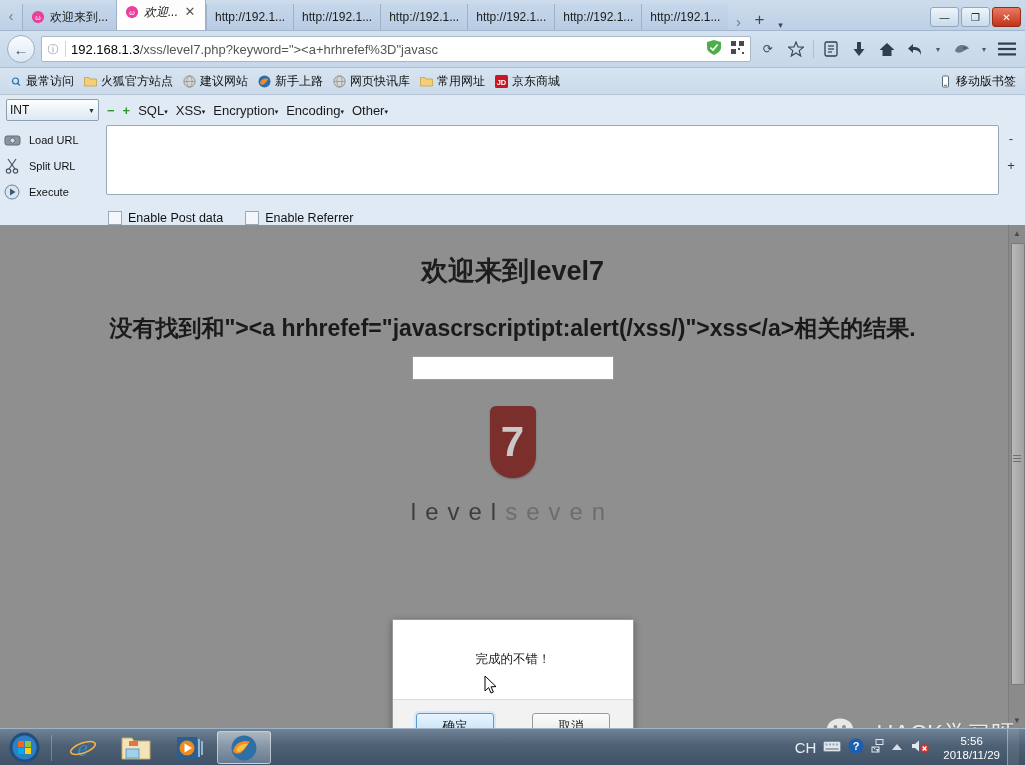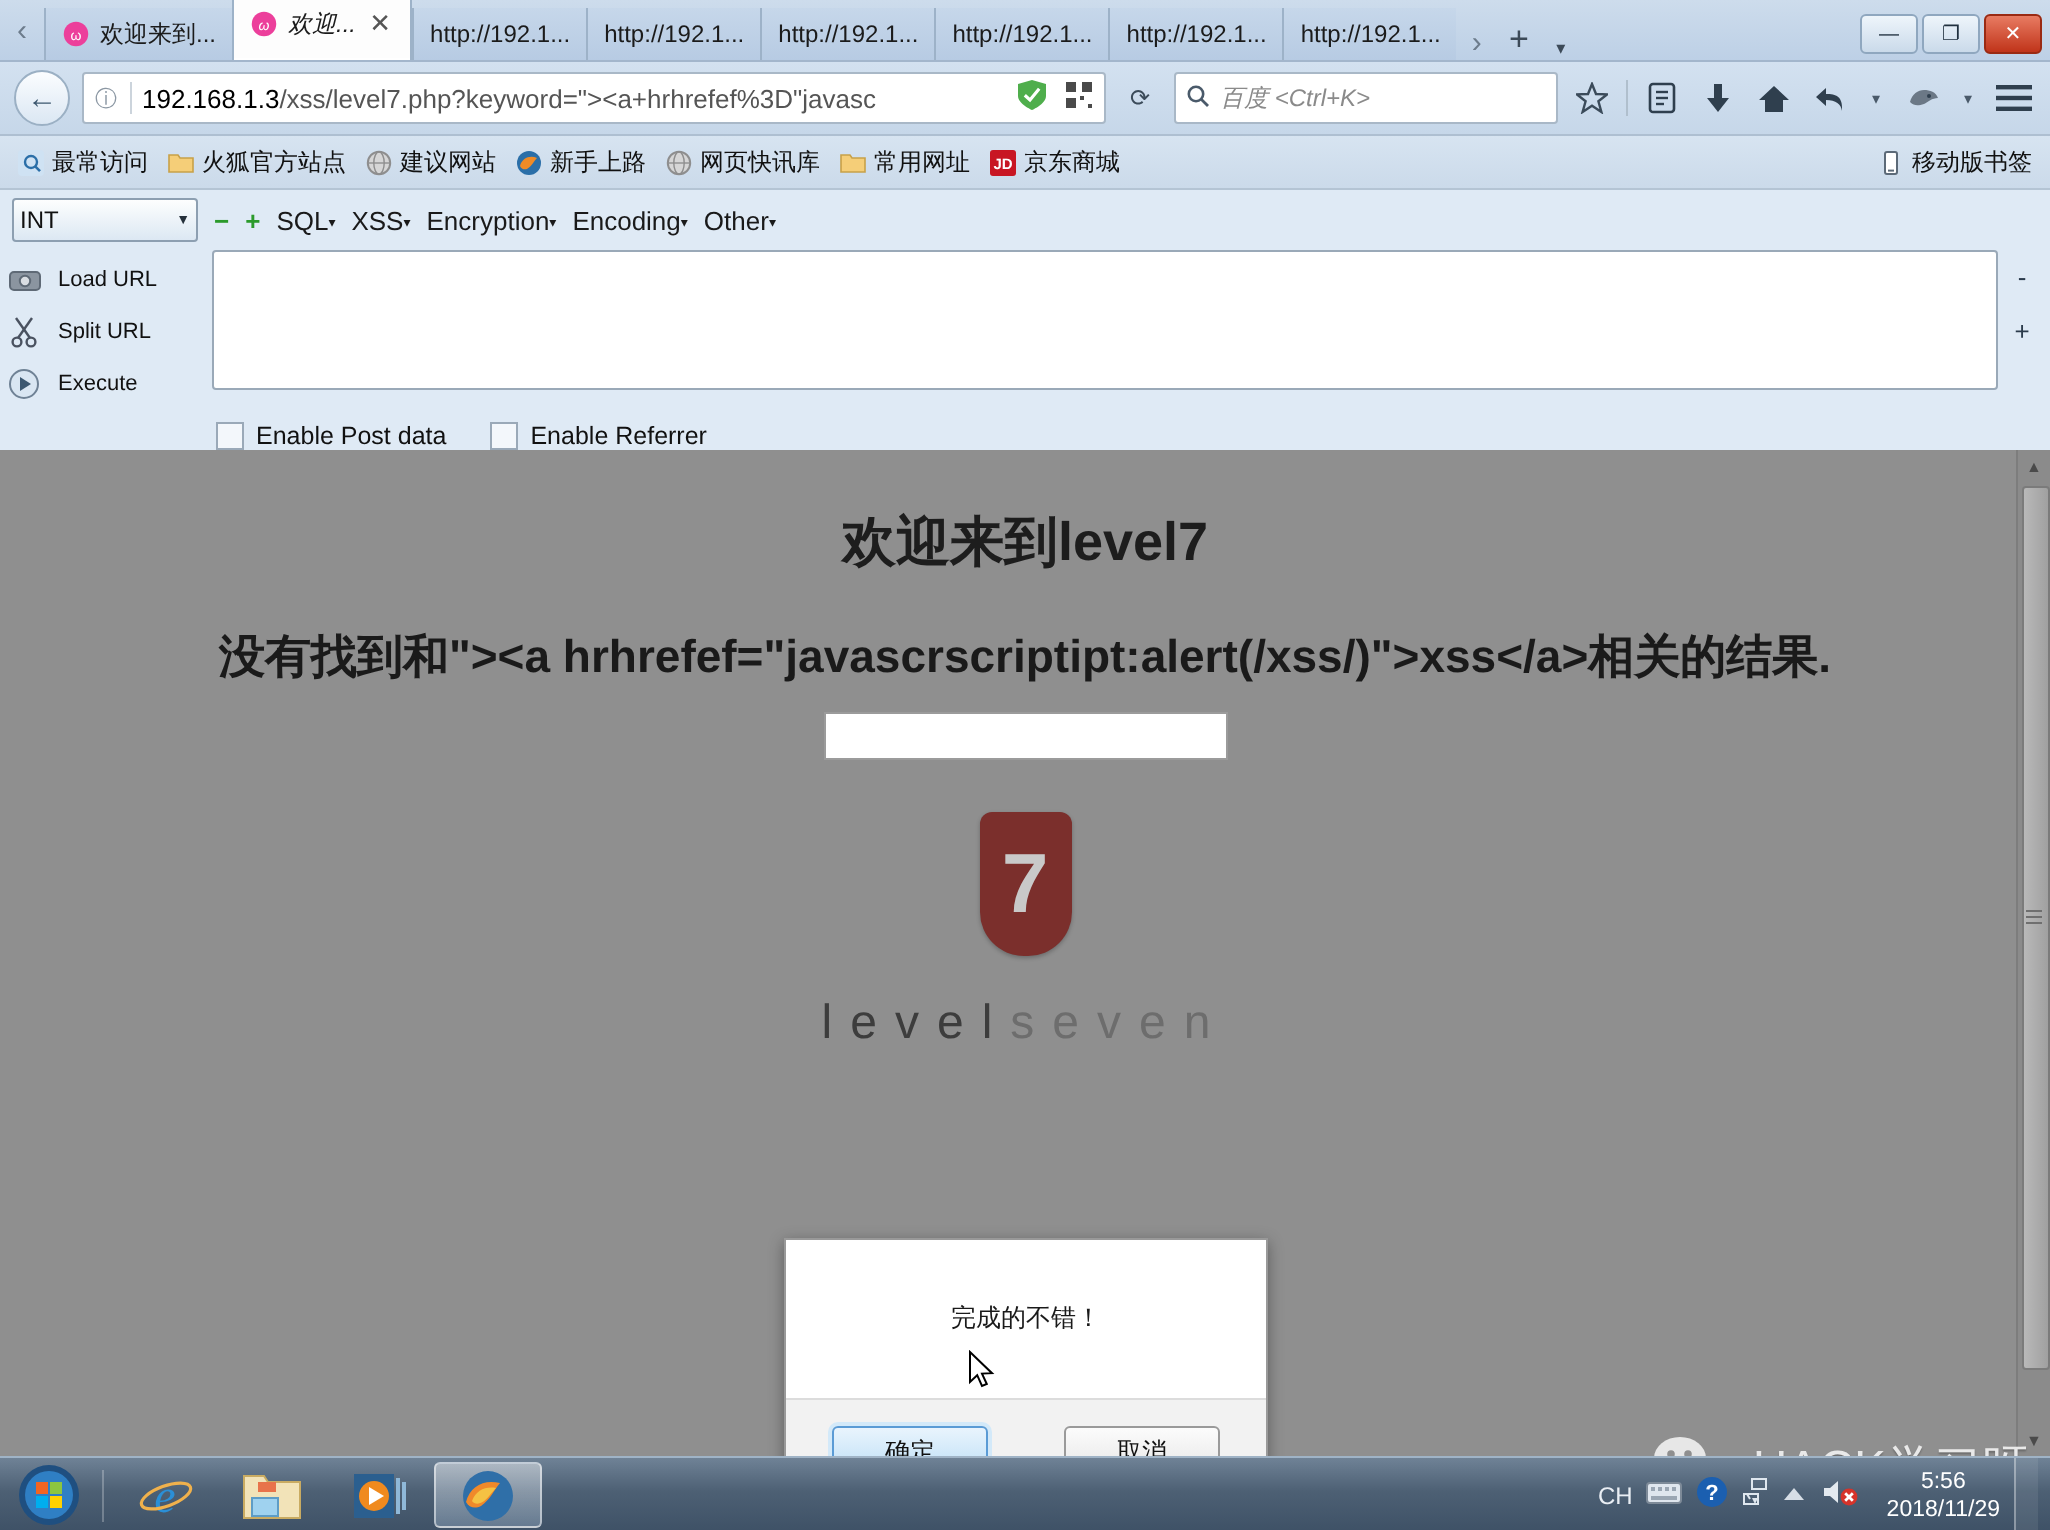--- a/index.html
+++ b/index.html
@@ -137,21 +137,21 @@
   
   .taskbar{position:absolute;left:0;top:728px;width:1025px;height:37px;
     background:linear-gradient(#6f8296,#4d6074 45%,#3e5166);border-top:1px solid #9fb3c6;
     display:flex;align-items:center;}
   .startorb{width:48px;display:flex;align-items:center;justify-content:center;}
   .tbitem{width:54px;height:33px;display:flex;align-items:center;justify-content:center;}
   .tbitem.on{background:linear-gradient(rgba(255,255,255,.45),rgba(200,225,250,.28));
     border:1px solid rgba(255,255,255,.5);border-radius:3px;box-sizing:border-box;}
   .tbdiv{width:1px;height:26px;background:rgba(255,255,255,.25);margin:0 3px;}
   .tray{margin-left:auto;display:flex;align-items:center;gap:7px;padding-right:6px;color:#e9eef4;}
-  .tray .tl{font-size:12px;}
+  .tray .tl{font-size:15px;}
   .clock{text-align:center;line-height:14px;color:#fff;font-size:11.5px;padding-left:6px;}
   .showdesk{width:11px;height:37px;border-left:1px solid rgba(255,255,255,.35);
     background:rgba(255,255,255,.08);}
 </style>
 </head>
 <body>
 
 <div class="app">
 
   <div class="chrome">
@@ -222,29 +222,20 @@
           <svg width="13" height="13" viewBox="0 0 13 13">
               <rect width="5" height="5" fill="#4a4a4a"></rect>
               <rect x="8" width="5" height="5" fill="#4a4a4a"></rect>
               <rect y="8" width="5" height="5" fill="#4a4a4a"></rect>
               <rect x="7" y="7" width="2" height="2" fill="#4a4a4a"></rect>
               <rect x="11" y="11" width="2" height="2" fill="#4a4a4a"></rect>
             </svg>
         </span>
       </div>
       <div class="navicon">⟳</div>
-      <div class="searchbar">
-        <span>
-          <svg width="12" height="12" viewBox="0 0 12 12">
-              <circle cx="5" cy="5" r="3.6" stroke="#4a5a6a" stroke-width="1.3" fill="none"></circle>
-              <line x1="7.6" y1="7.6" x2="11" y2="11" stroke="#4a5a6a" stroke-width="1.4"></line>
-            </svg>
-        </span>
-        <span class="ph">百度 &lt;Ctrl+K&gt;</span>
-      </div>
       <div class="navicon">
         <svg width="16" height="16" viewBox="0 0 16 16">
             <path d="M8 1 L10 6 L15.5 6.2 L11.2 9.6 L12.7 15 L8 11.9 L3.3 15 L4.8 9.6 L0.5 6.2 L6 6 Z" fill="none" stroke="#3b4b5a" stroke-width="1.2"></path>
           </svg>
       </div>
       <div class="vsep"></div>
       <div class="navicon">
         <svg width="14" height="16" viewBox="0 0 14 16">
             <rect x="1" y="1" width="12" height="14" rx="1.5" fill="none" stroke="#2f3f4e" stroke-width="1.3"></rect>
             <line x1="4" y1="5" x2="10" y2="5" stroke="#2f3f4e" stroke-width="1.2"></line>

